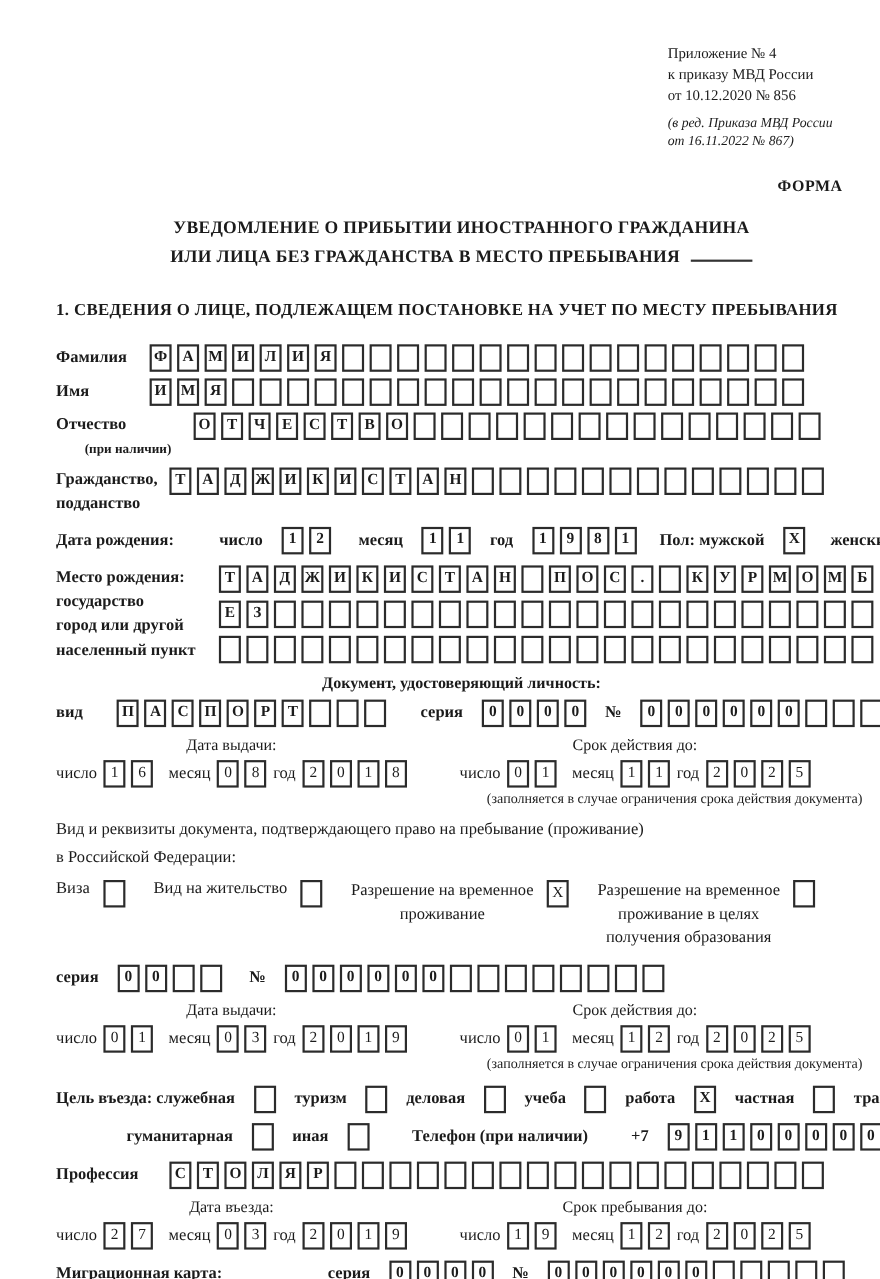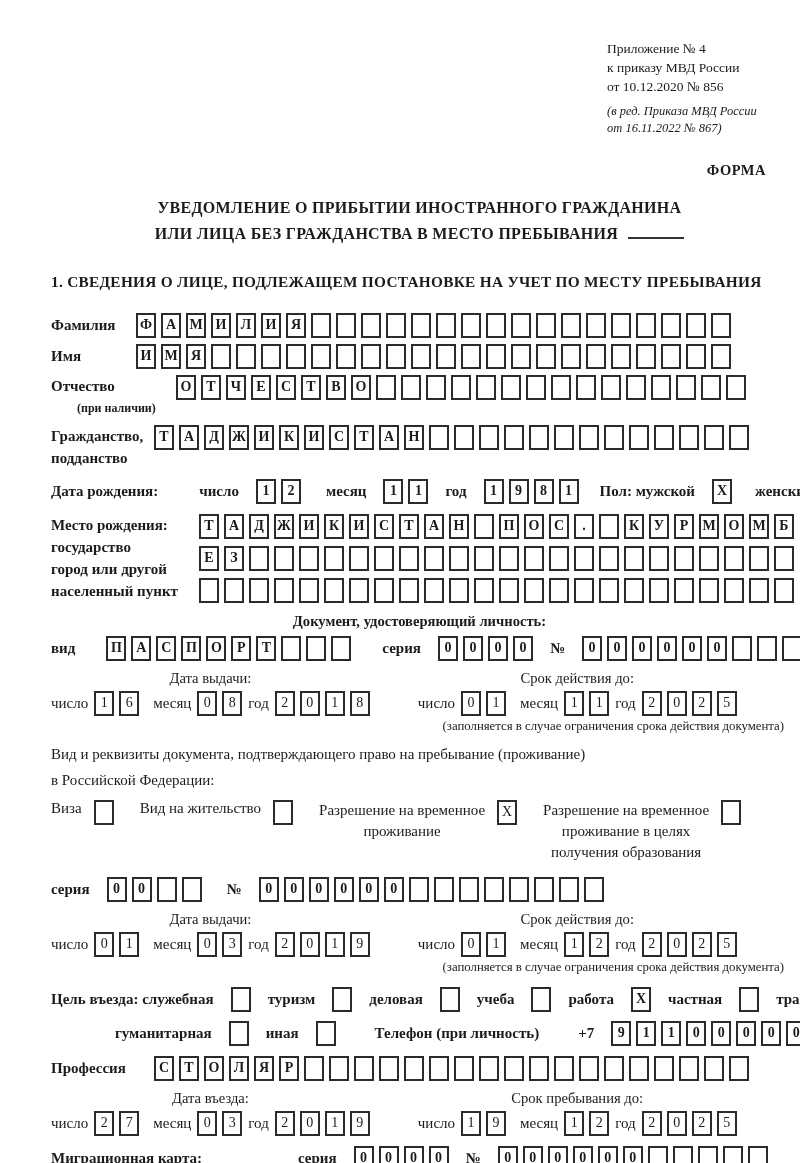--- a/index.html
+++ b/index.html
@@ -514,21 +514,21 @@
     <span class="box"></span>
     <span class="word">транзит</span>
     <span class="box"></span>
   </div>
 
   <div class="frow purpose2">
     <span class="word">гуманитарная</span>
     <span class="box"></span>
     <span class="word" style="">иная</span>
     <span class="box"></span>
-    <span class="word" style="margin-left:22px;">Телефон (при личность)</span>
+    <span class="word" style="margin-left:22px;">Телефон (при наличии)</span>
     <span class="word" style="margin-left:22px;">+7</span>
     <div class="boxes">
         <span class="box">9</span>
         <span class="box">1</span>
         <span class="box">1</span>
         <span class="box">0</span>
         <span class="box">0</span>
         <span class="box">0</span>
         <span class="box">0</span>
         <span class="box">0</span>

